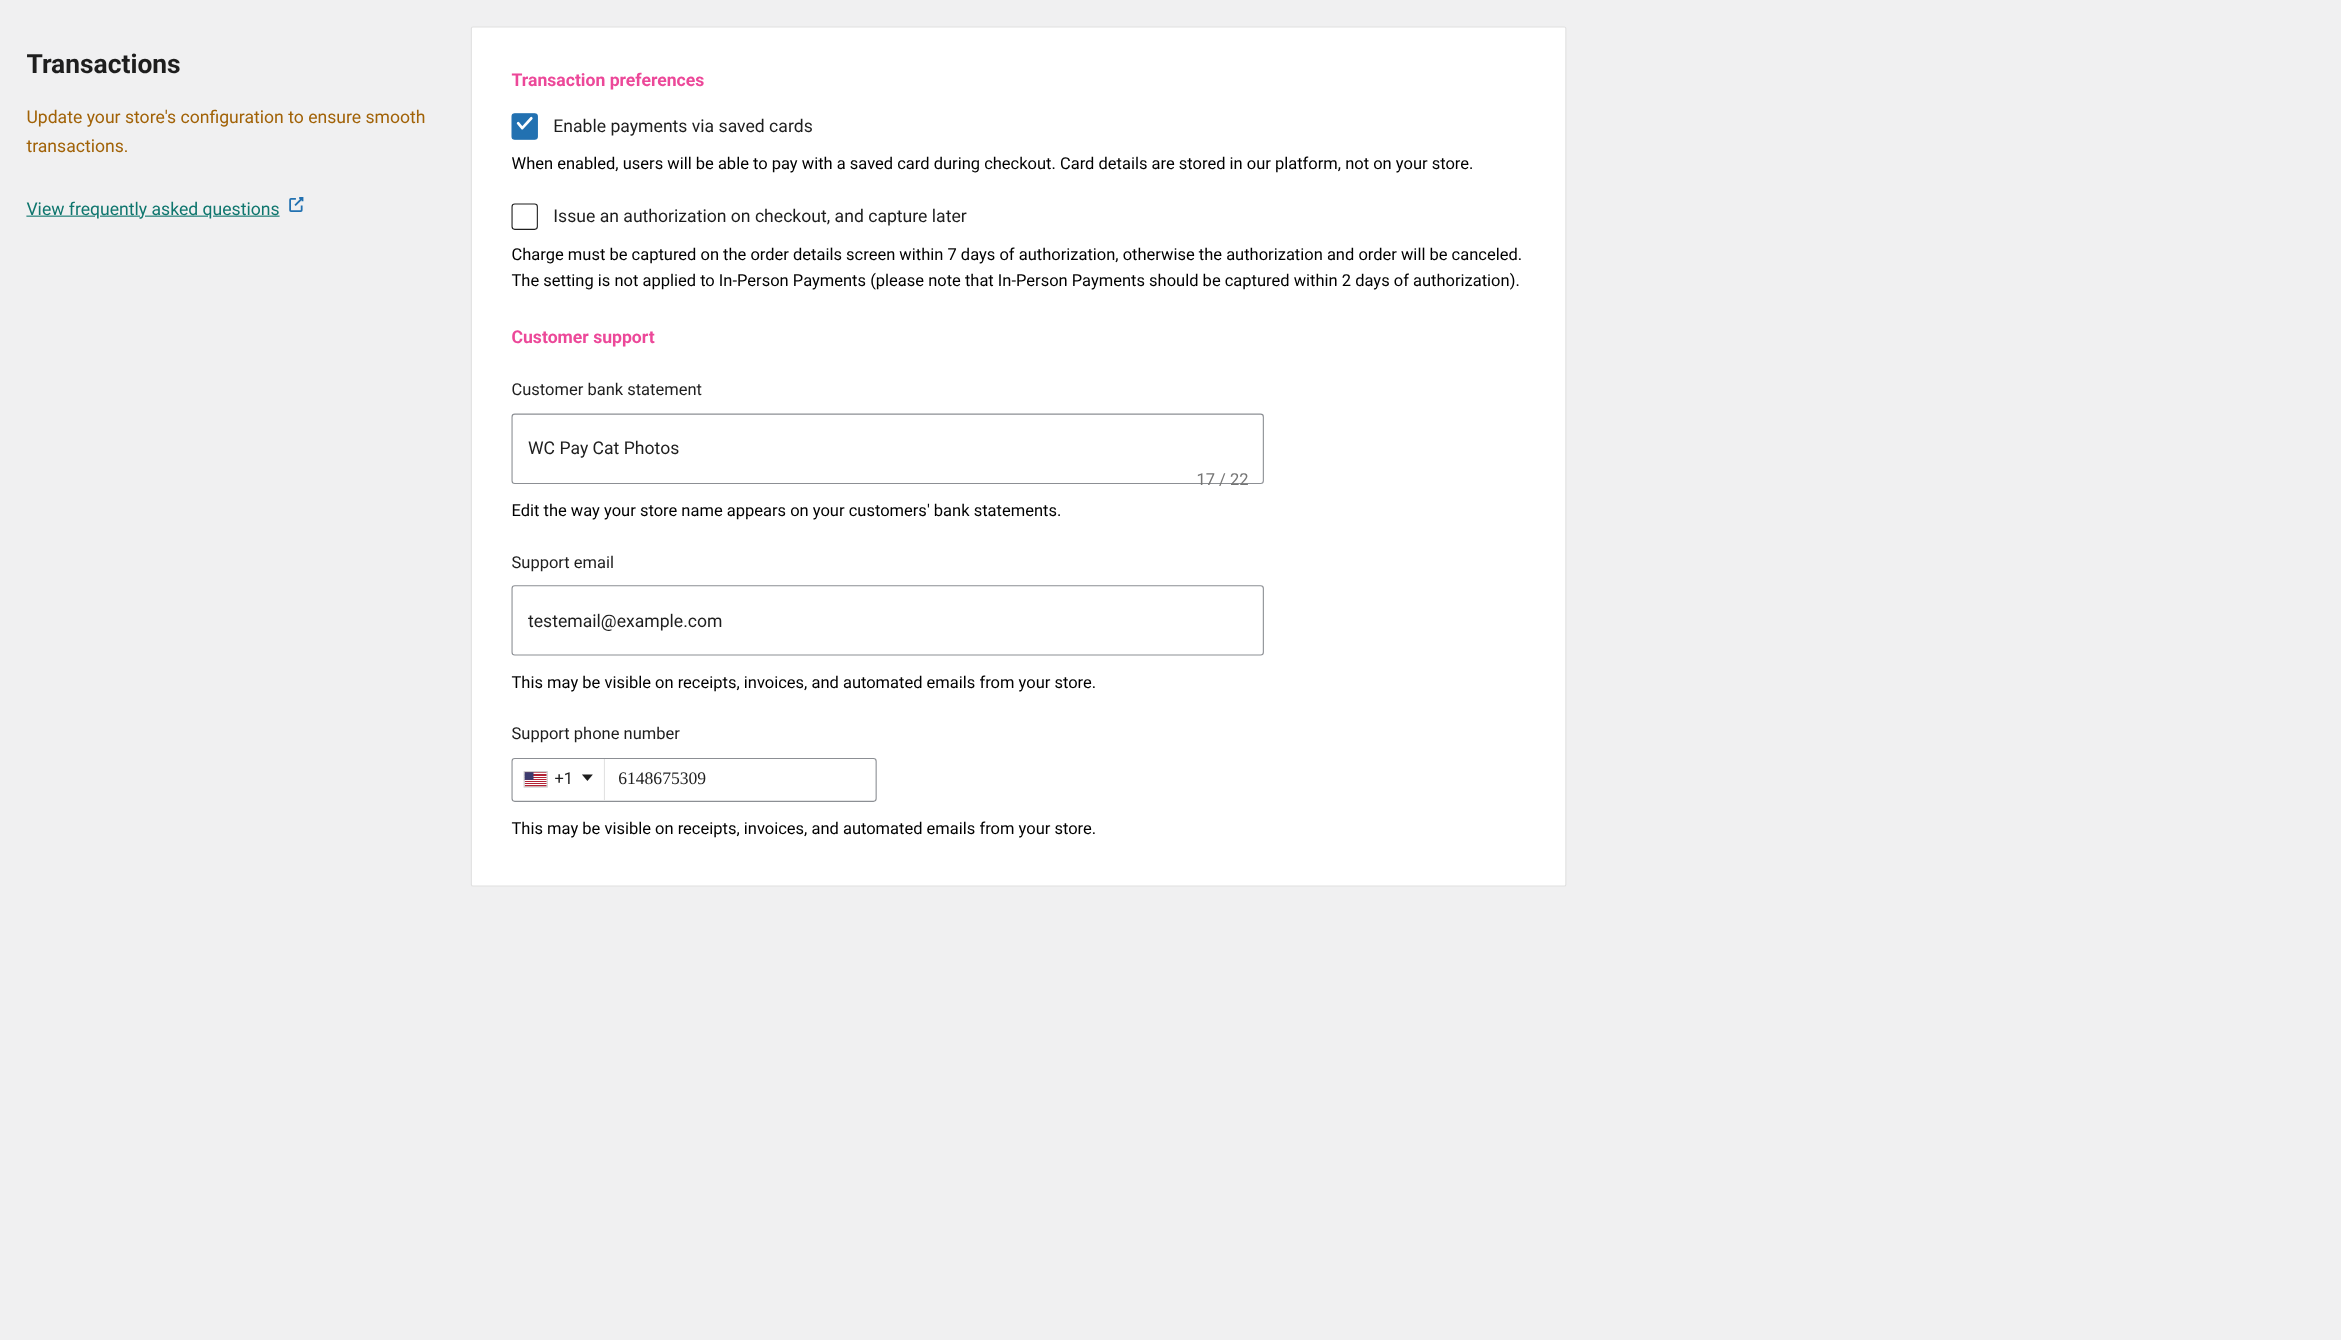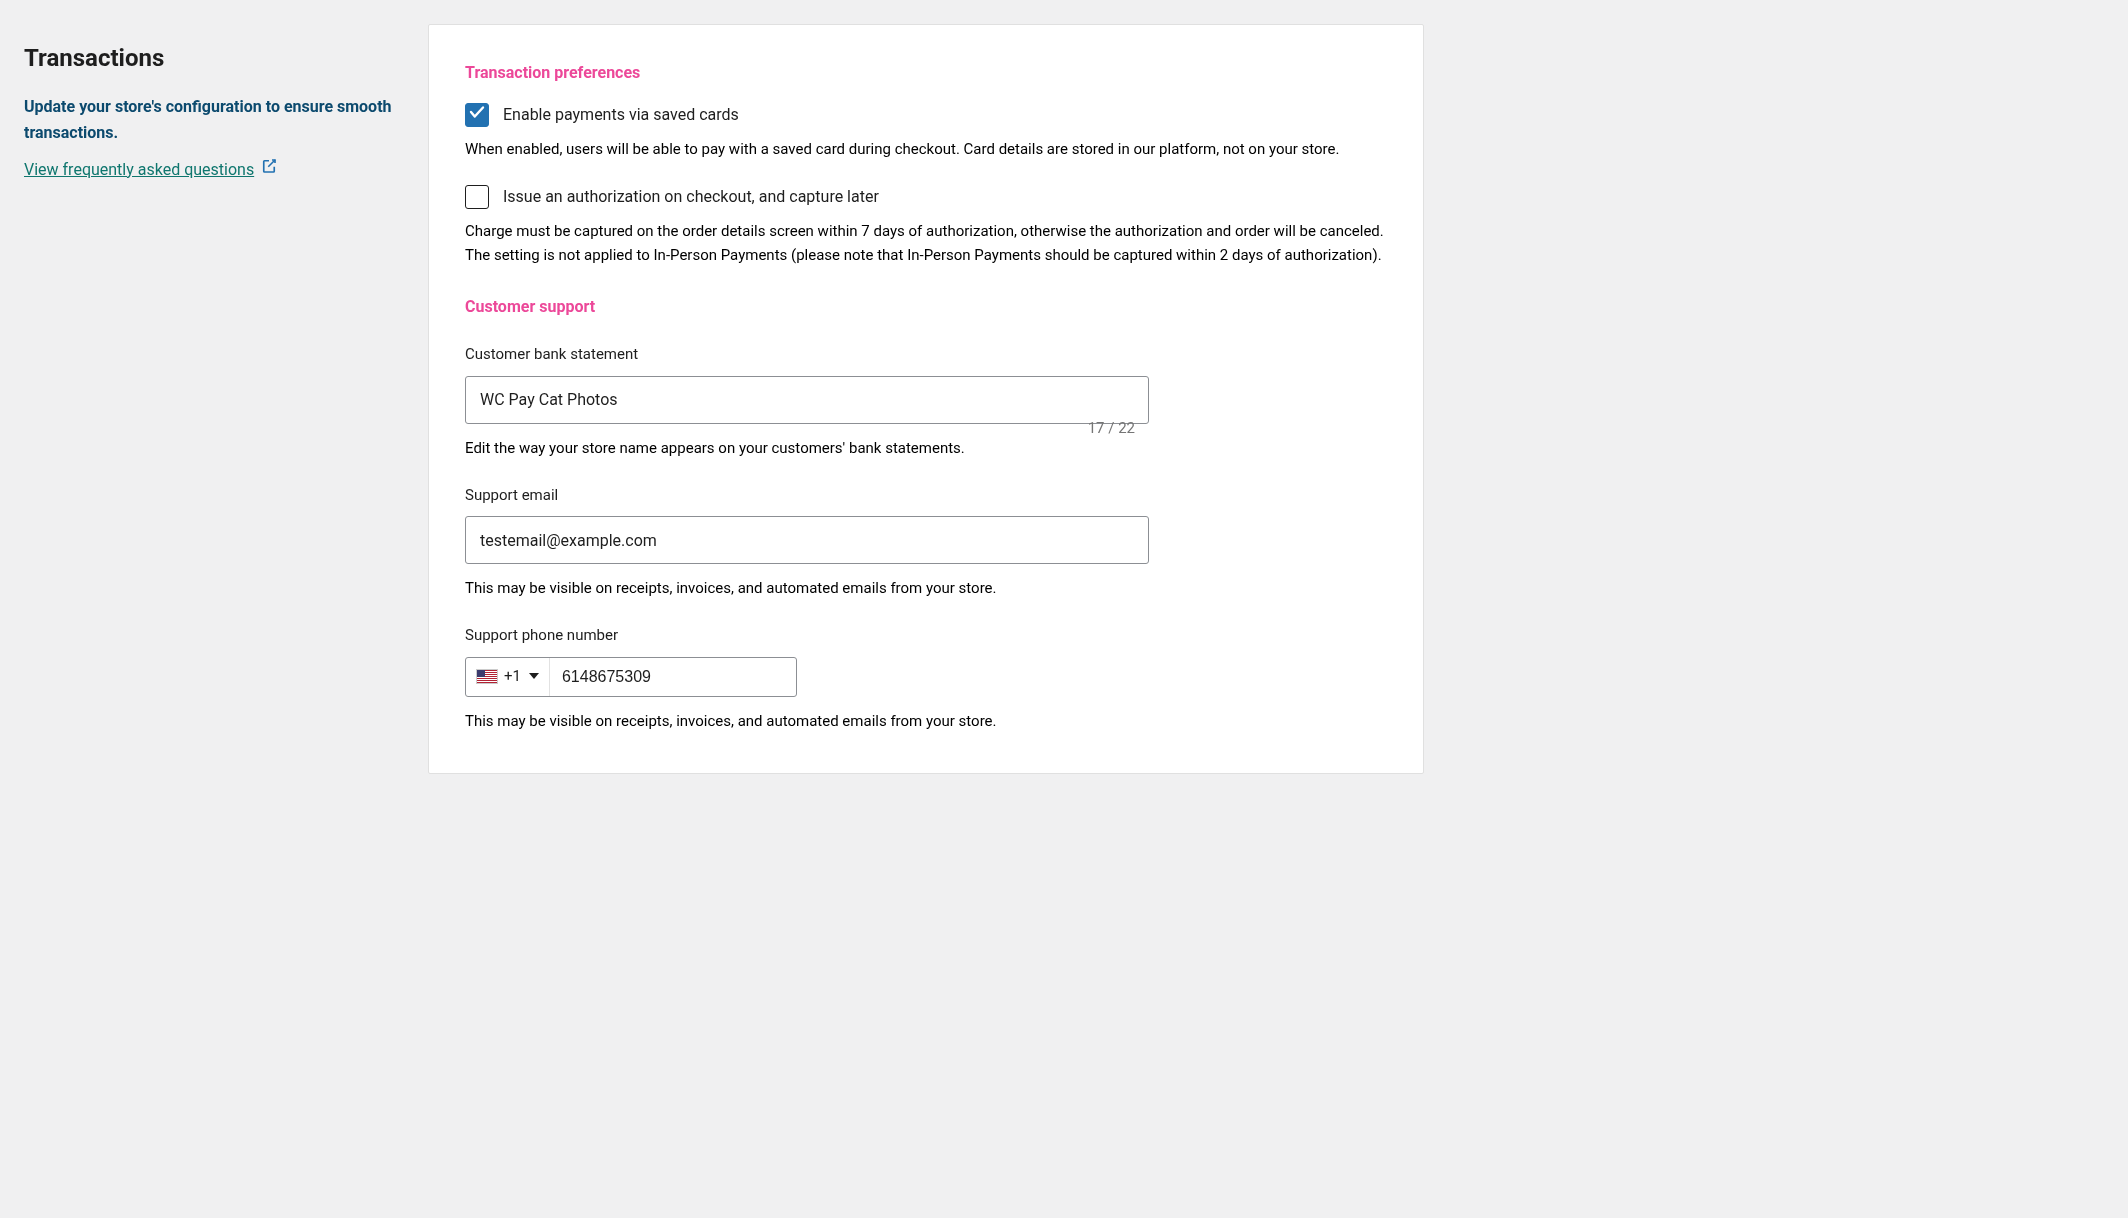--- a/index.html
+++ b/index.html
@@ -26,24 +26,23 @@
       flex-shrink: 0;
     }
     .sidebar h1 {
       font-size: 24px;
       font-weight: 700;
       color: #1e1e1e;
       margin-bottom: 18px;
     }
     .sidebar .description {
       font-size: 16px;
-      color: #0c4a6e;
+      color: #a16207;
       line-height: 1.6;
-      margin-bottom: 12px;
-      font-weight: bold;
+      margin-bottom: 32px;
     }
     .sidebar .faq-link {
       font-size: 16px;
       color: #0f766e;
       text-decoration: underline;
       display: inline-flex;
       align-items: center;
       gap: 6px;
     }
     .sidebar .faq-link svg {
@@ -111,21 +110,21 @@
       margin-bottom: 10px;
       display: block;
     }
     .text-input-wrap {
       position: relative;
       margin-bottom: 12px;
     }
     .text-input {
       width: 100%;
       max-width: 684px;
-      height: 48px;
+      height: 64px;
       padding: 10px 14px;
       font-size: 16px;
       border: 1px solid #8c8f94;
       border-radius: 3px;
       color: #1e1e1e;
       font-family: inherit;
       background: #fff;
     }
     .char-counter {
       position: absolute;
@@ -204,21 +203,21 @@
       height: 10px;
       margin-left: 2px;
     }
     .phone-number-input {
       border: none;
       outline: none;
       flex: 1;
       padding: 0 12px;
       font-size: 16px;
       color: #1e1e1e;
-      font-family: Liberation Sans, sans-serif;
+      font-family: Liberation Serif, serif;
       background: transparent;
       min-width: 0;
     }
   </style>
 </head>
 <body>
 
 <div class="container">
 
   <aside class="sidebar">

